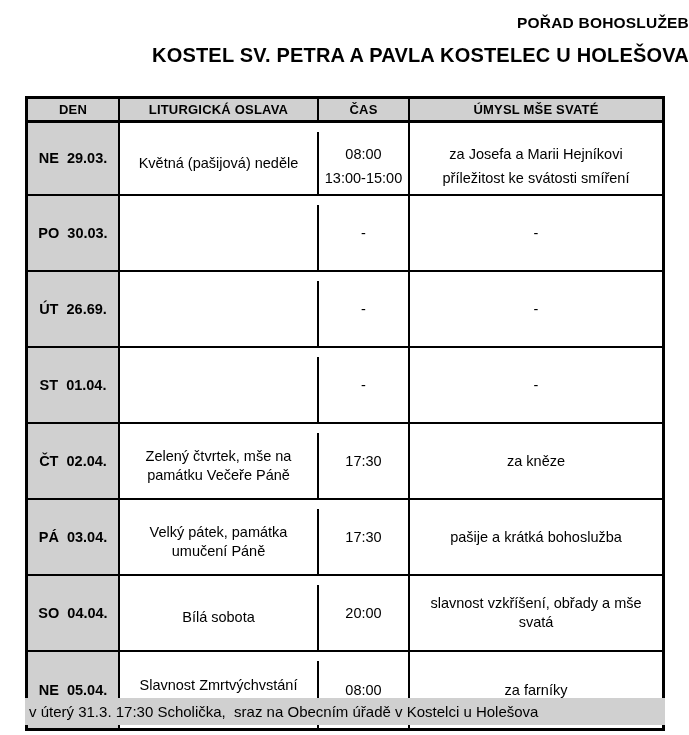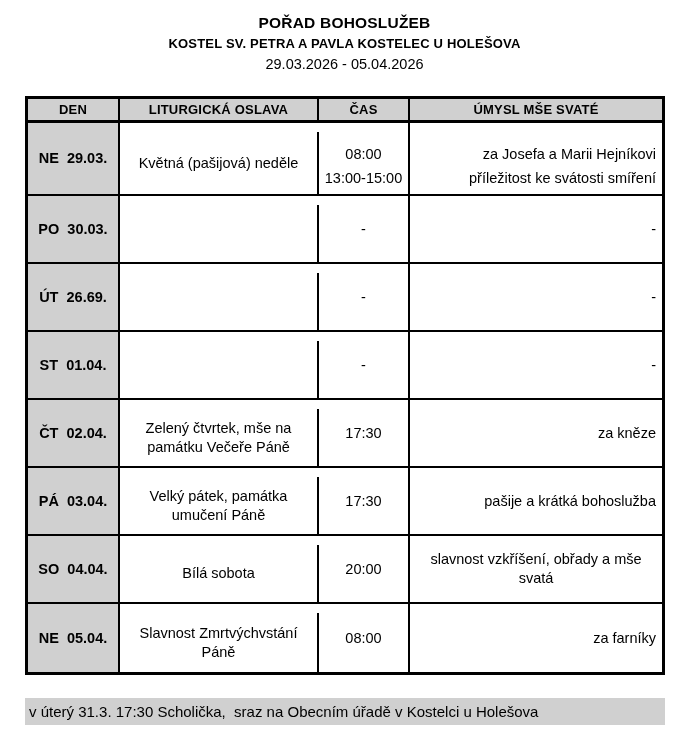--- a/index.html
+++ b/index.html
@@ -12,33 +12,34 @@
   .page {
     position: relative;
     width: 689px;
     height: 735px;
     background: #ffffff;
     overflow: hidden;
   }
   
   .doc-header {
     padding-top: 12px;
-    text-align: center;
+    text-align: right;
   }
   .doc-title {
     font-weight: bold;
     font-size: 15.5px;
     line-height: 21px;
     letter-spacing: 0.2px;
   }
   .doc-subtitle {
     font-weight: bold;
-    font-size: 13px;
+    font-size: 20px;
     line-height: 21px;
     letter-spacing: 0.2px;
+    margin-top: 12px;
   }
   .doc-date {
     font-size: 14.5px;
     line-height: 21px;
   }
   
   .schedule-table {
     position: absolute;
     left: 25px;
     top: 96px;
@@ -61,21 +62,21 @@
     justify-content: center;
     font-weight: bold;
     font-size: 13px;
     border-right: 2px solid #000000;
     letter-spacing: 0.2px;
   }
   .hcell:last-child { border-right: none; }
   .trow {
     display: grid;
     grid-template-columns: 92px 199px 91px 1fr;
-    height: 68px;
+    height: 76px;
     border-bottom: 2px solid #000000;
     box-sizing: border-box;
   }
   .trow:last-child { border-bottom: none; }
   .trow.tall { height: 73px; }
   .cell {
     border-right: 2px solid #000000;
     display: flex;
     flex-direction: column;
     align-items: center;
@@ -86,21 +87,21 @@
     box-sizing: border-box;
     overflow: hidden;
   }
   .cell:last-child { border-right: none; }
   .day-cell {
     background: #d0d0d0;
     font-weight: bold;
     white-space: pre;
   }
   .celebration-cell { padding: 0 5px; margin-top: 9px; }
-  .intention-cell { padding: 16px 6px; align-items: flex-end; }
+  .intention-cell { padding: 16px 6px; }
   .cell.two-line {
     justify-content: space-between;
     padding-top: 22px;
     padding-bottom: 6px;
   }
   .cell.two-line .line { min-height: 18px; }
   
   .footnote-bar {
     position: absolute;
     left: 25px;
@@ -117,21 +118,20 @@
   }
 </style>
 </head>
 <body>
 
 <div class="page">
 
   <div class="doc-header">
     <div class="doc-title">POŘAD BOHOSLUŽEB</div>
     <div class="doc-subtitle">KOSTEL SV. PETRA A PAVLA KOSTELEC U HOLEŠOVA</div>
-    <div class="doc-date">29.03.2026 - 05.04.2026</div>
   </div>
 
   <div class="schedule-table">
     <div class="thead">
       <div class="hcell">DEN</div>
       <div class="hcell">LITURGICKÁ OSLAVA</div>
       <div class="hcell">ČAS</div>
       <div class="hcell">ÚMYSL MŠE SVATÉ</div>
     </div>
     <div id="table-rows">

